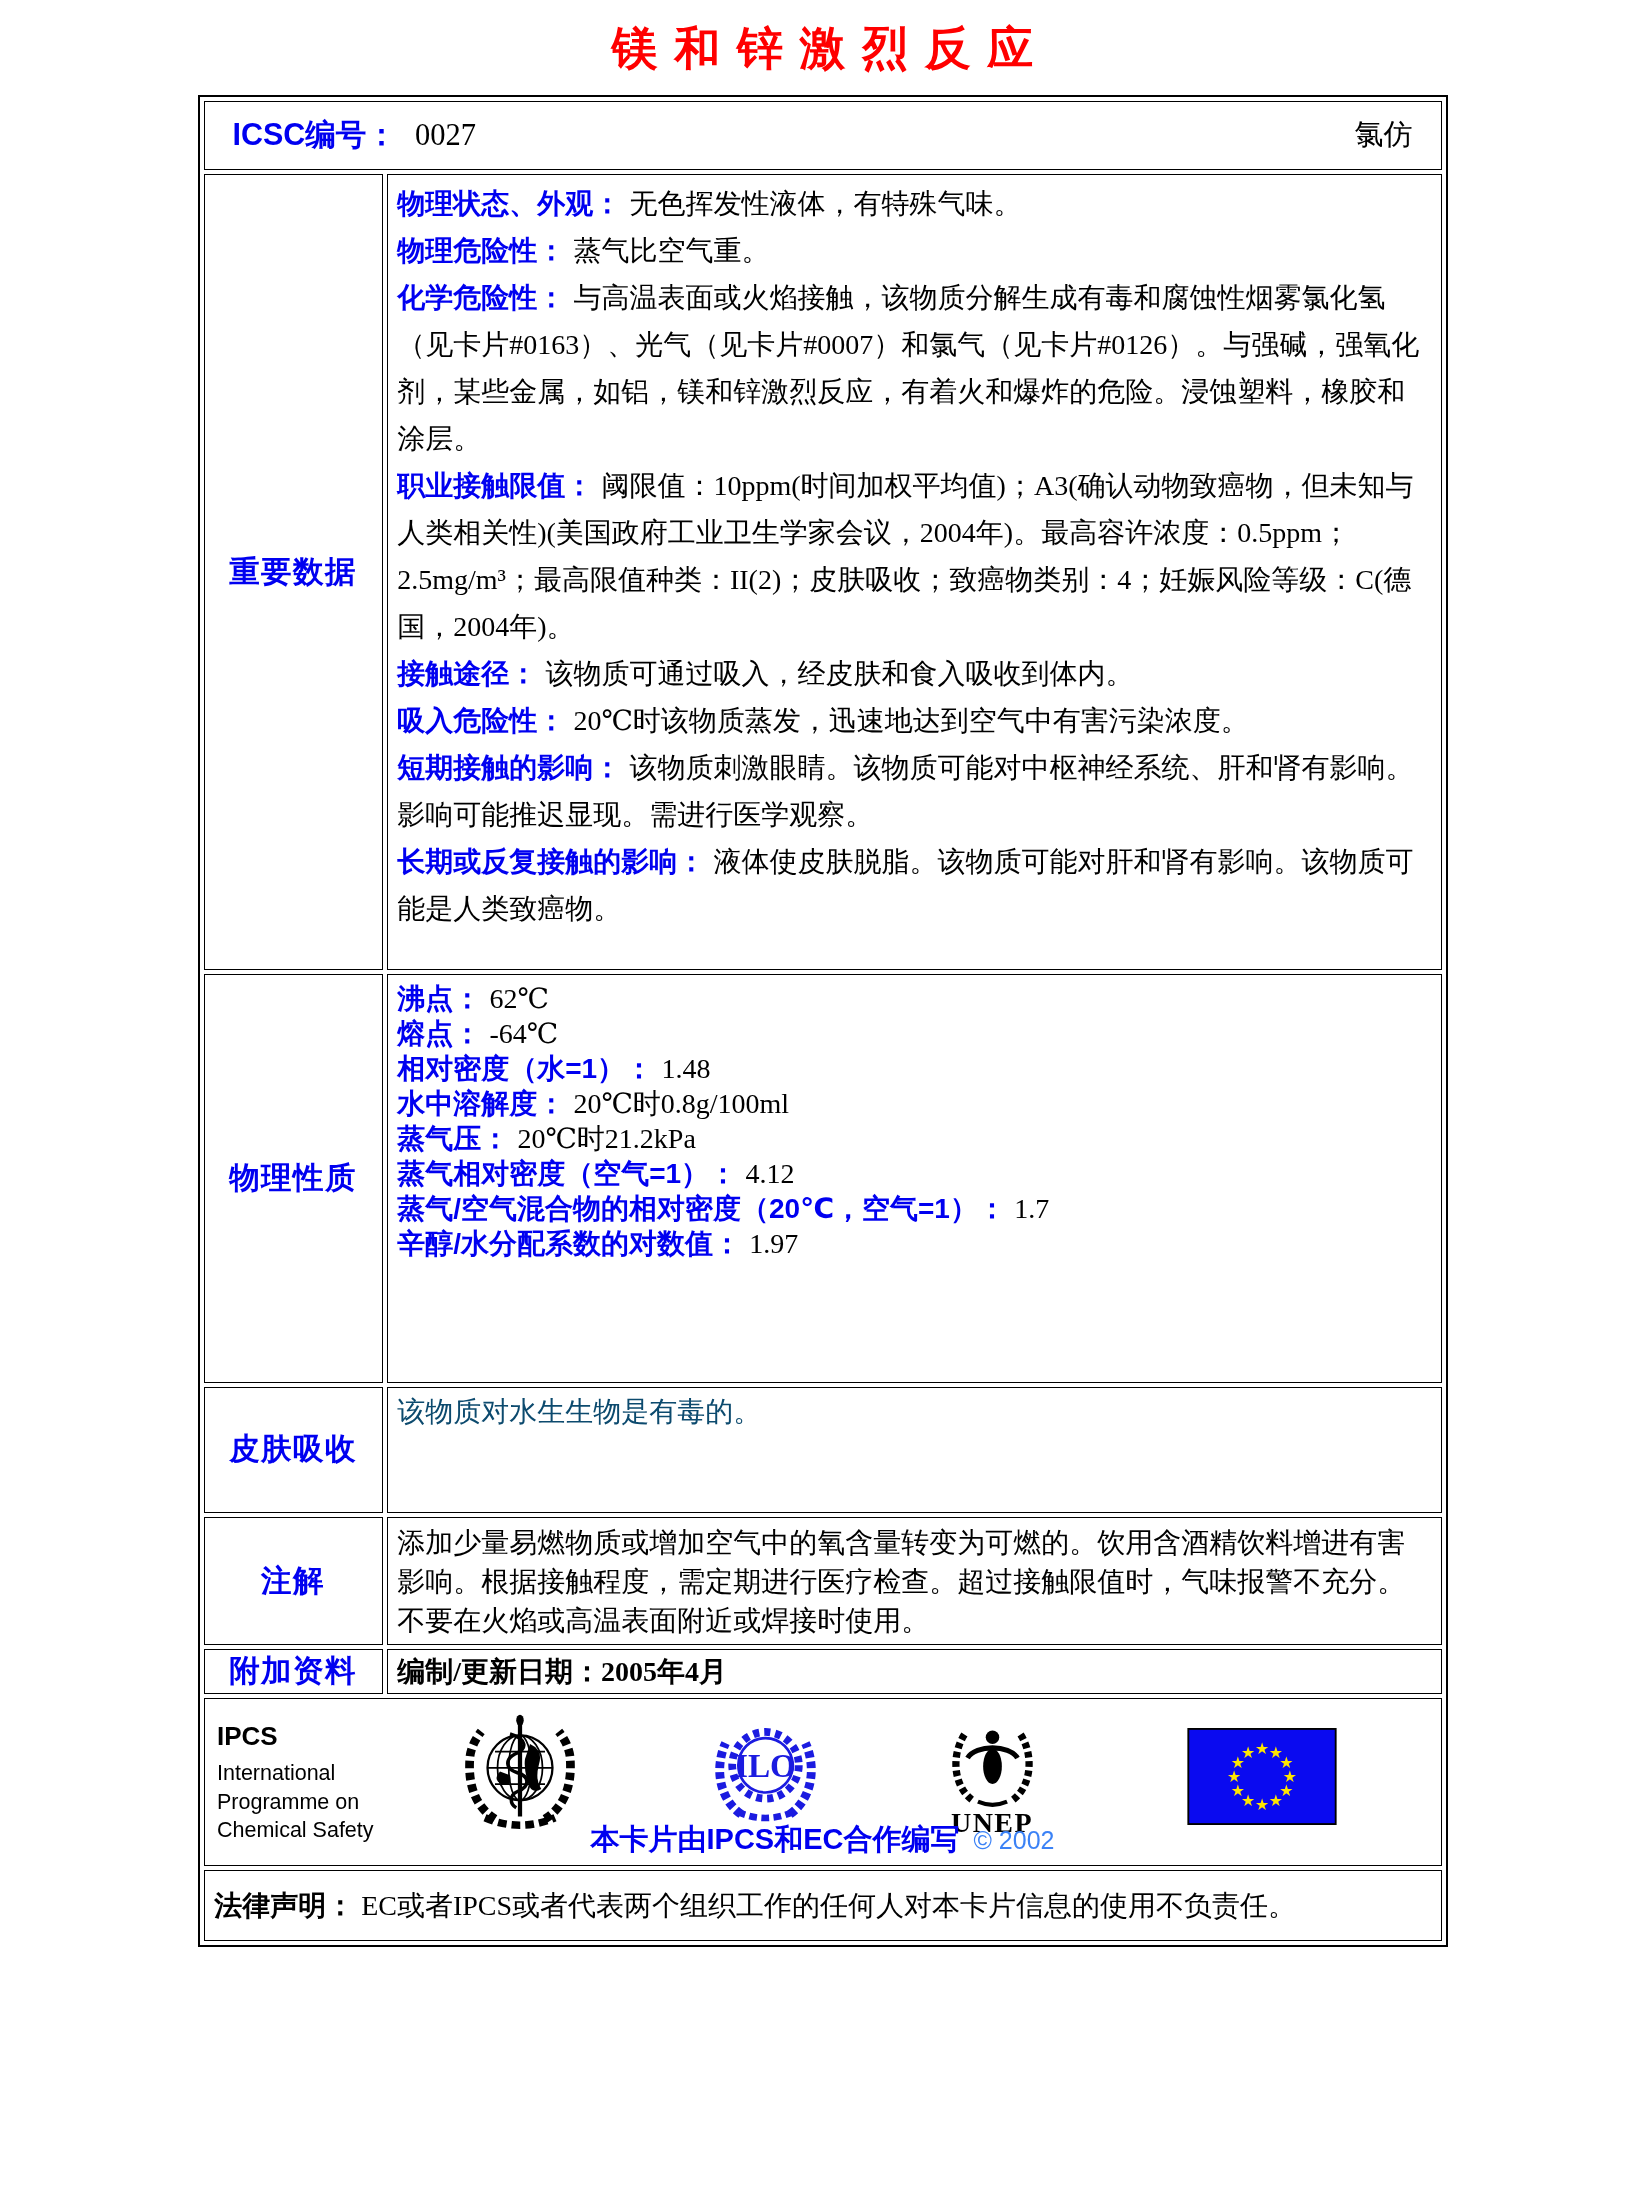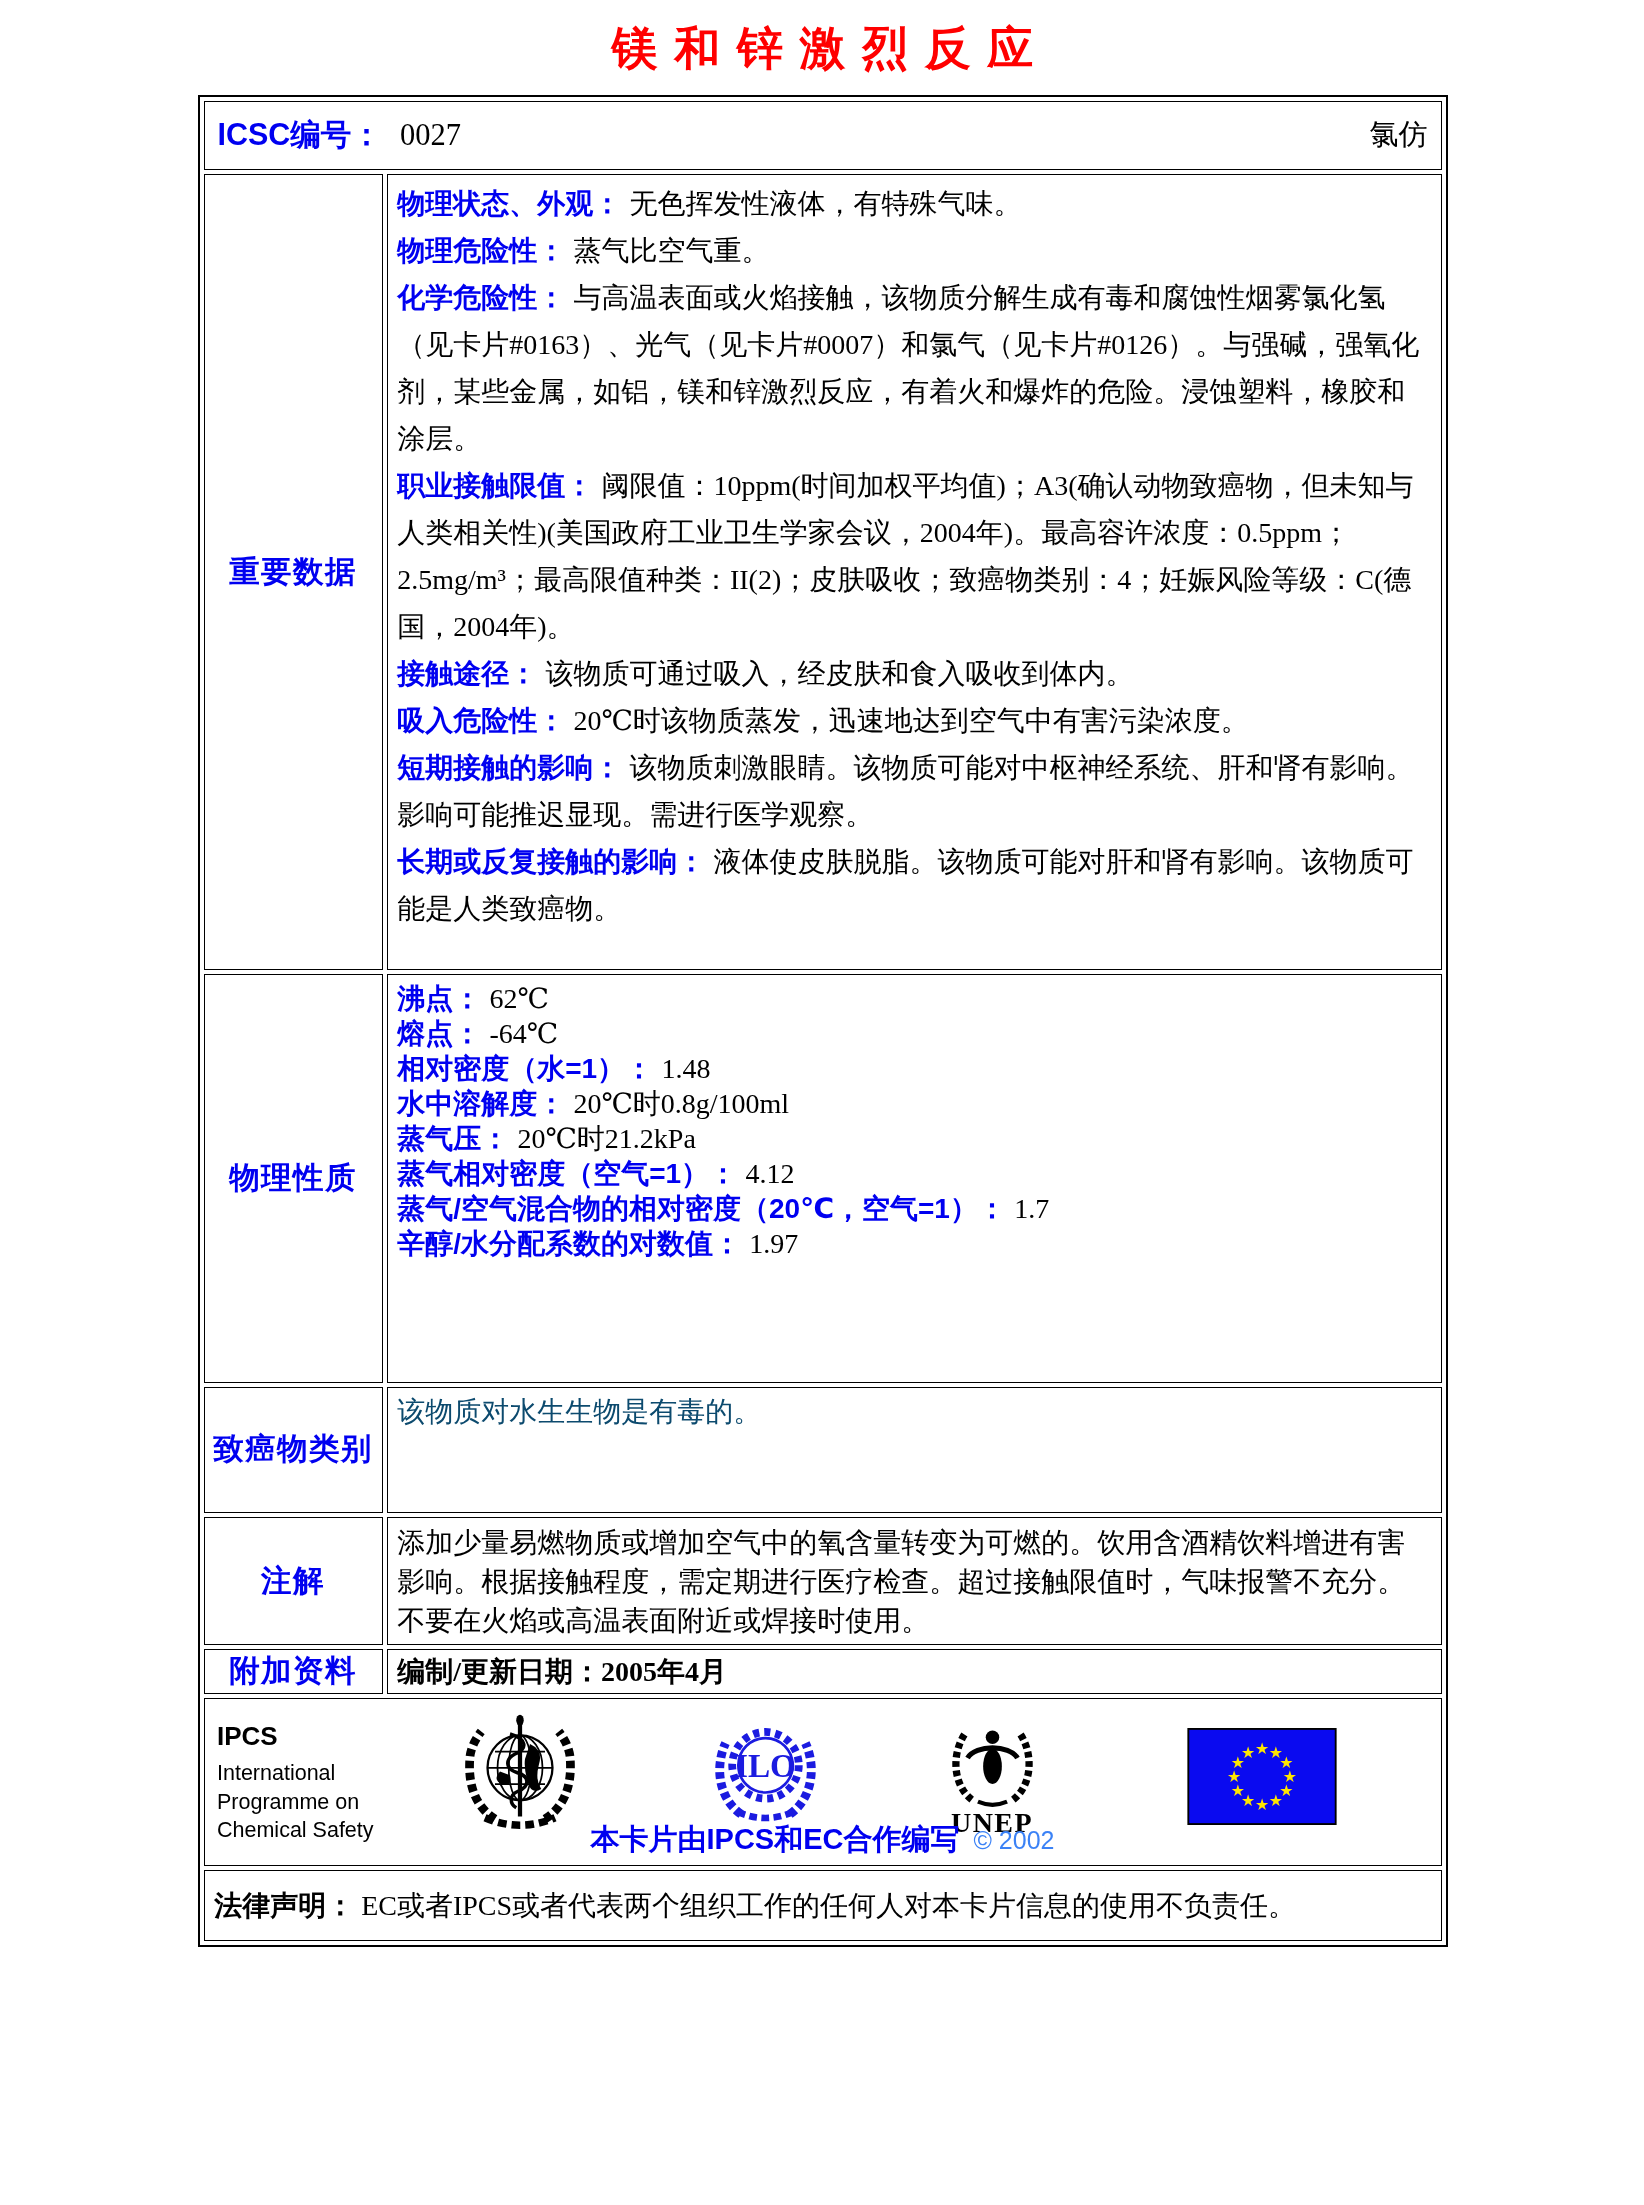--- a/index.html
+++ b/index.html
@@ -32,21 +32,21 @@
     border: 2.8px solid #000000;
     border-collapse: separate;
     border-spacing: 4.2px;
     background: #ffffff;
     table-layout: fixed;
   }
   td { border: 1.4px solid #000000; background: #ffffff; }
   col.label-col { width: 179px; }
 
   
-  td.header-cell { height: 67px; vertical-align: middle; padding: 0 13px; }
+  td.header-cell { height: 67px; vertical-align: middle; padding: 0 28px; }
   .header-flex { display: flex; justify-content: space-between; align-items: center; }
   .icsc-label {
     font-family: "Liberation Sans", "DejaVu Sans", sans-serif;
     font-weight: bold; font-size: 30.5px; color: #0000f0;
   }
   .icsc-number { font-size: 30.5px; color: #000; margin-left: 18px; }
   .chem-name { font-size: 29px; color: #000; }
 
   
   td.label-cell {
@@ -154,21 +154,21 @@
         <div class="item"><span class="lbl">相对密度（水=1）：</span><span>1.48</span></div>
         <div class="item"><span class="lbl">水中溶解度：</span><span>20℃时0.8g/100ml</span></div>
         <div class="item"><span class="lbl">蒸气压：</span><span>20℃时21.2kPa</span></div>
         <div class="item"><span class="lbl">蒸气相对密度（空气=1）：</span><span>4.12</span></div>
         <div class="item"><span class="lbl">蒸气/空气混合物的相对密度（20℃，空气=1）：</span><span>1.7</span></div>
         <div class="item"><span class="lbl">辛醇/水分配系数的对数值：</span><span>1.97</span></div>
       </td>
     </tr>
 
     <tr>
-      <td class="label-cell">致癌物类别</td>
+      <td class="label-cell">皮肤吸收</td>
       <td class="content-cell" style="height:114px;">
         <div class="env-text">该物质对水生生物是有毒的。</div>
       </td>
     </tr>
 
     <tr>
       <td class="label-cell">注解</td>
       <td class="content-cell" style="height:114px;">
         <div class="notes-text">添加少量易燃物质或增加空气中的氧含量转变为可燃的。饮用含酒精饮料增进有害影响。根据接触程度，需定期进行医疗检查。超过接触限值时，气味报警不充分。不要在火焰或高温表面附近或焊接时使用。</div>
       </td>

